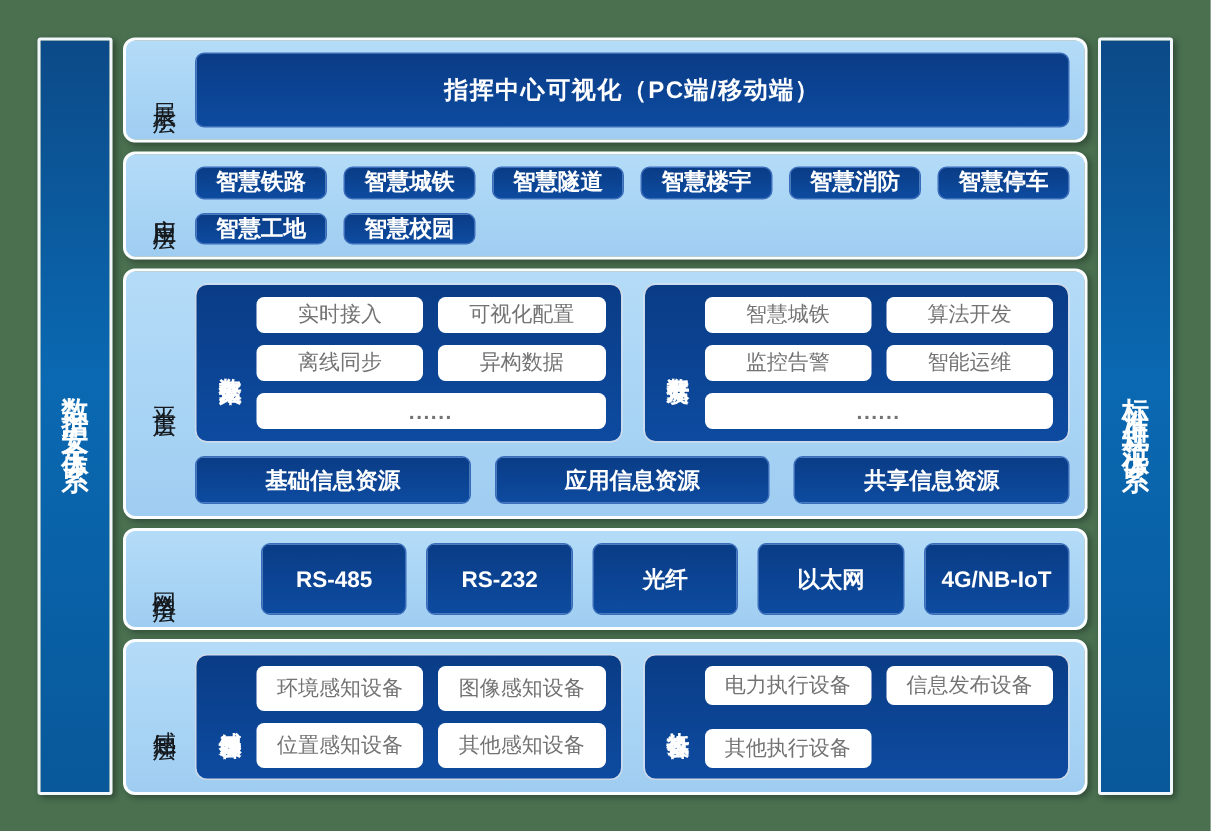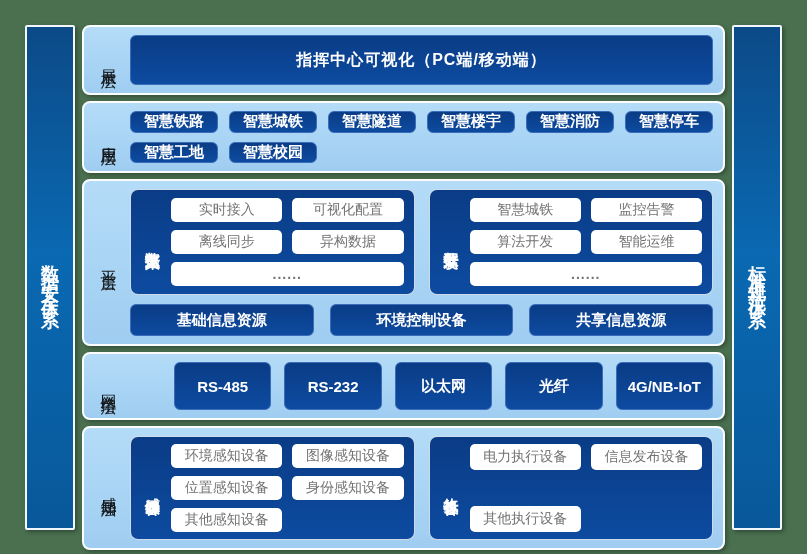--- a/index.html
+++ b/index.html
@@ -140,58 +140,57 @@
               <div class="pill">离线同步</div>
               <div class="pill">异构数据</div>
               <div class="pill pill-wide">......</div>
             </div>
           </div>
 
           <div class="group-box">
             <div class="group-label">数据开发</div>
             <div class="pill-grid">
               <div class="pill">智慧城铁</div>
+              <div class="pill">算法开发</div>
               <div class="pill">监控告警</div>
-              <div class="pill">算法开发</div>
               <div class="pill">智能运维</div>
               <div class="pill pill-wide">......</div>
             </div>
           </div>
 
         </div>
         <div class="res-row">
           <div class="dark-btn">基础信息资源</div>
-          <div class="dark-btn">环境控制设备</div>
+          <div class="dark-btn">应用信息资源</div>
           <div class="dark-btn">共享信息资源</div>
         </div>
       </div>
     </div>
 
     <div class="panel panel-network">
       <div class="layer-label">网络层</div>
       <div class="panel-content net-row">
         <div class="dark-btn">RS-485</div>
         <div class="dark-btn">RS-232</div>
+        <div class="dark-btn">光纤</div>
         <div class="dark-btn">以太网</div>
-        <div class="dark-btn">光纤</div>
         <div class="dark-btn">4G/NB-IoT</div>
       </div>
     </div>
 
     <div class="panel panel-perception">
       <div class="layer-label">感知层</div>
       <div class="panel-content per-groups">
 
         <div class="group-box">
           <div class="group-label">感知设备</div>
           <div class="pill-grid">
             <div class="pill">环境感知设备</div>
             <div class="pill">图像感知设备</div>
             <div class="pill">位置感知设备</div>
-            <div class="pill">身份感知设备</div>
             <div class="pill">其他感知设备</div>
           </div>
         </div>
 
         <div class="group-box">
           <div class="group-label">执行设备</div>
           <div class="pill-grid rows-2">
             <div class="pill">电力执行设备</div>
             <div class="pill">信息发布设备</div>
             <div class="pill">其他执行设备</div>

